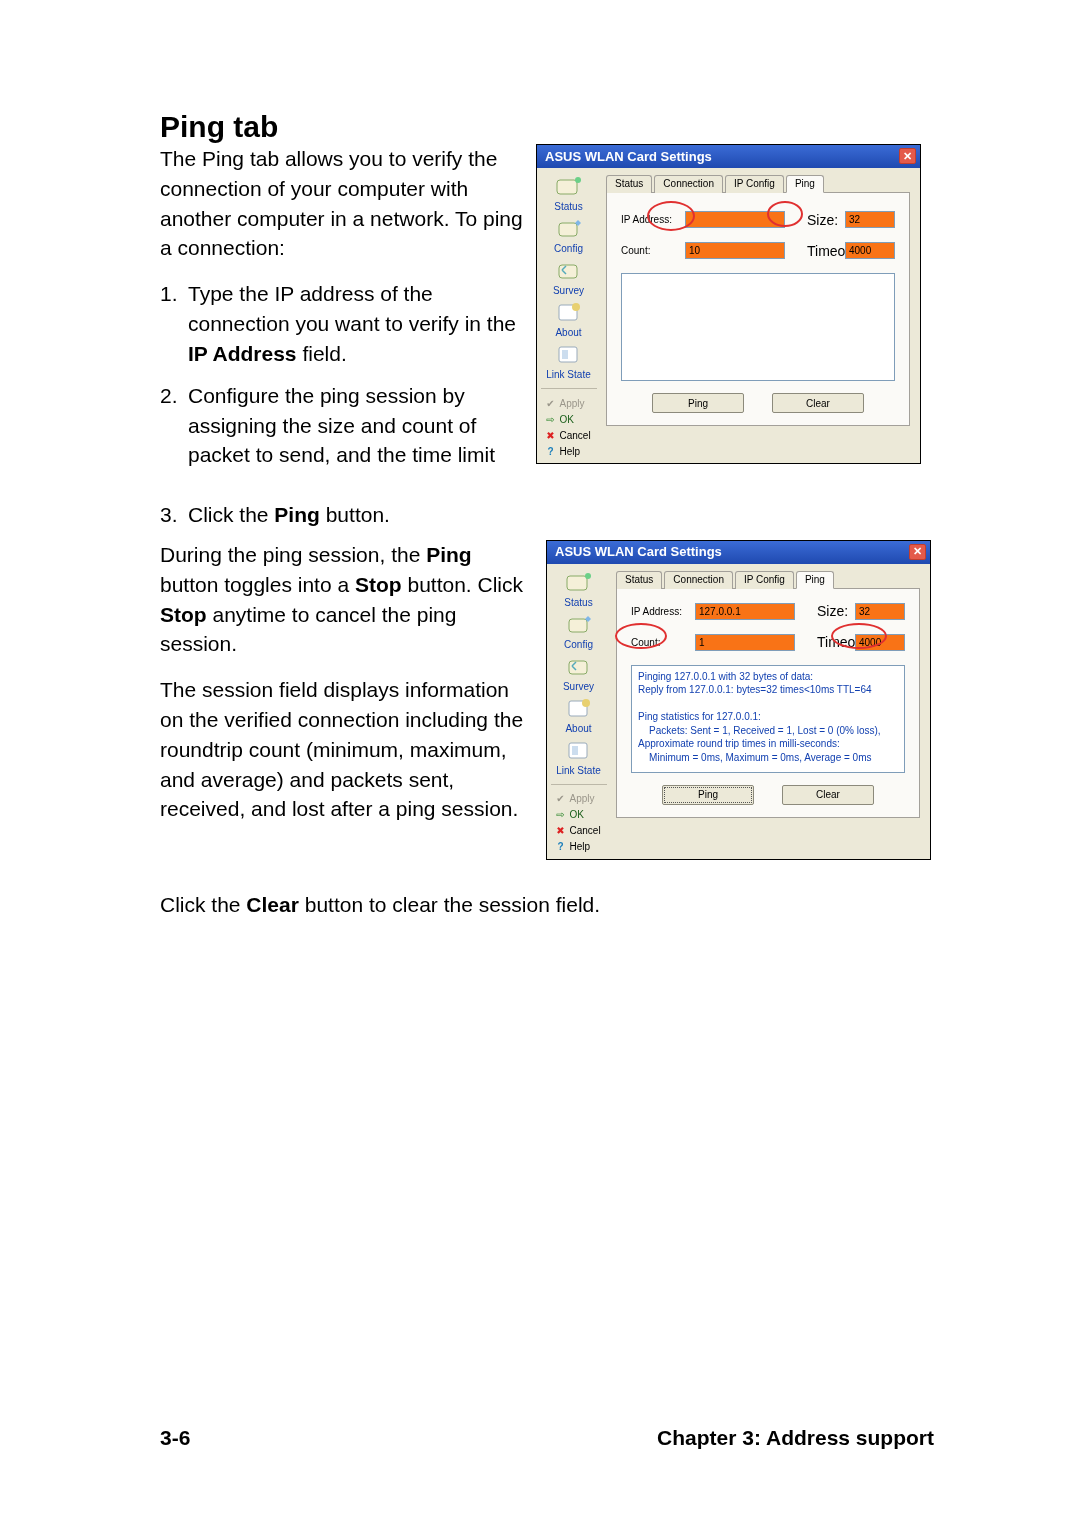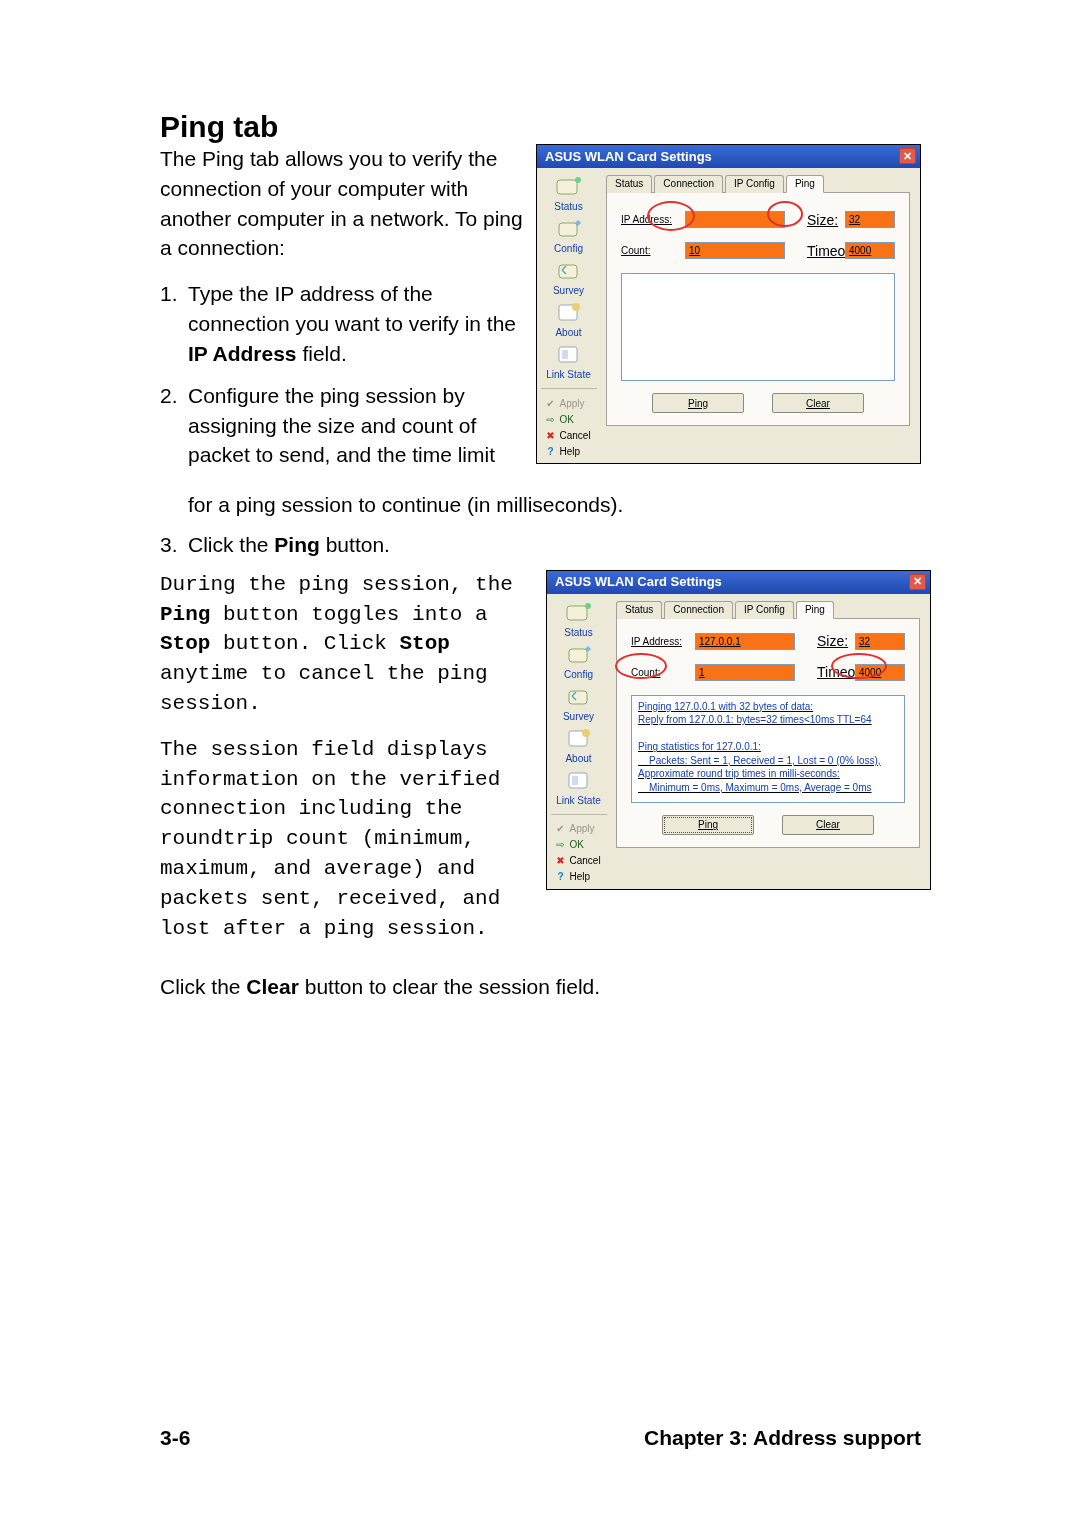--- a/index.html
+++ b/index.html
@@ -45,23 +45,22 @@
     font-size: 21px;
     line-height: 1.42;
     margin-bottom: 10px;
     padding-left: 0;
   }
   .full-width-step .flexrow { display: flex; }
   .para {
     font-size: 21px;
     line-height: 1.42;
     margin-bottom: 16px;
-    font-family: Liberation Mono, monospace;
-  }
-  .clear-line { font-size: 21px; line-height: 1.42; margin-top: 12px; }
+  }
+  .clear-line { font-size: 21px; line-height: 1.42; margin-top: 30px; }
   b { font-weight: bold; }
 
   
   .dlg {
     width: 385px;
     border: 1px solid #000000;
     background: #ece9d8;
     font-family: Tahoma, Arial, sans-serif;
     font-size: 10px;
     color: #000;
@@ -145,21 +144,20 @@
     background: #fbfaf7;
     border-bottom: 1px solid #fbfaf7;
     top: 1px;
   }
   .tabpage {
     border: 1px solid #a3a09a;
     background: #fbfaf7;
     padding: 18px 14px 12px;
     min-height: 200px;
     position: relative;
-    text-decoration: underline;
   }
   .form-row {
     display: flex;
     align-items: center;
     margin-bottom: 14px;
   }
   .form-lbl {
     width: 64px;
     font-size: 10px;
   }
@@ -209,21 +207,21 @@
   
   .second-block {
     display: flex;
     gap: 16px;
   }
   .second-left { flex: 0 0 370px; }
 
   .footer {
     position: absolute;
     left: 160px;
-    right: 159px;
+    right: 146px;
     bottom: 78px;
     display: flex;
     justify-content: space-between;
     font-size: 21px;
     font-weight: bold;
   }
 </style>
 </head>
 <body>
 
@@ -348,21 +346,20 @@
           </div>
         </div>
       </div>
     </div>
   </div>
 </div>
 
 <div class="full-width-step">
   <div class="flexrow">
       <span class="step-num" style="width:28px;"></span>
-      <span>for a ping session to continue (in milliseconds).</span>
     </div>
 </div>
 
 <div class="full-width-step">
   <div class="flexrow">
     <span class="step-num" style="width:28px;">3.</span>
     <span><span>Click the </span><b>Ping</b><span> button.</span></span>
   </div>
 </div>
 

